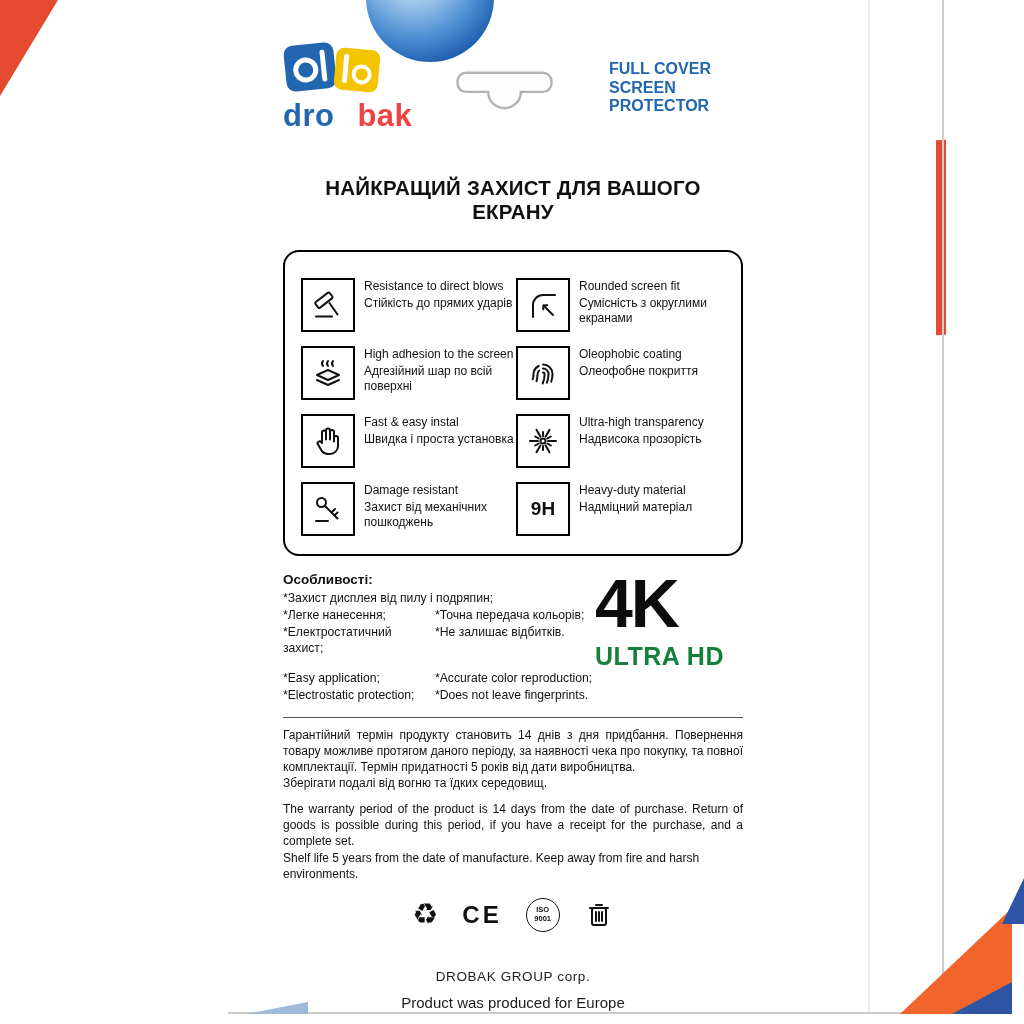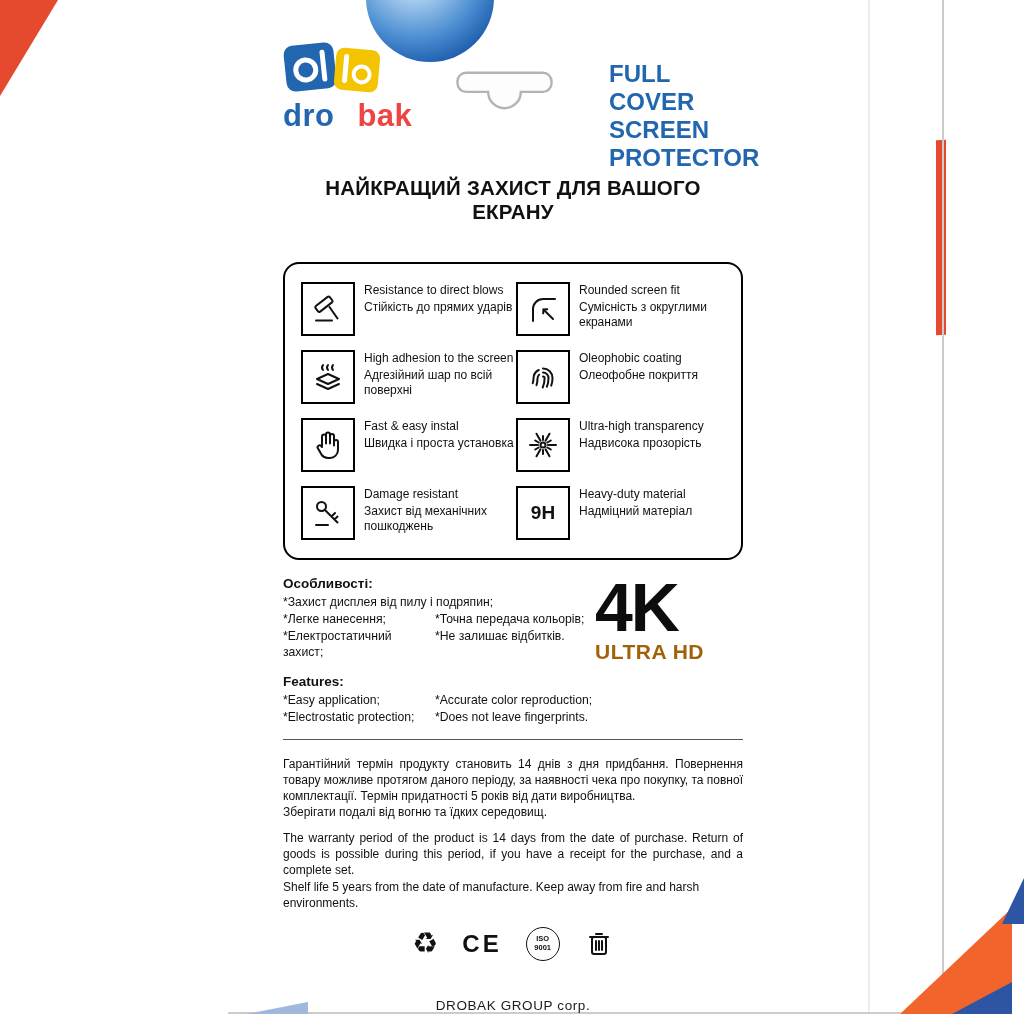--- a/index.html
+++ b/index.html
@@ -32,44 +32,44 @@
           transform:rotate(-6deg);}
   .tile-y{position:absolute;left:52px;top:9px;width:44px;height:42px;background:#f4c400;border-radius:8px;
           transform:rotate(5deg);}
   .ring{position:absolute;left:8px;bottom:8px;width:15px;height:15px;border:5px solid #fff;border-radius:50%;}
   .stem{position:absolute;right:9px;top:7px;width:5px;height:32px;background:#fff;border-radius:3px;}
   .ring2{position:absolute;right:7px;bottom:7px;width:12px;height:12px;border:4px solid #fff;border-radius:50%;}
   .stem2{position:absolute;left:8px;top:6px;width:5px;height:29px;background:#fff;border-radius:3px;}
   .logoword{font-size:31px;font-weight:bold;letter-spacing:.5px;margin-top:2px;line-height:1;}
   .dro{color:#2166ae;} .bak{color:#ef4444;margin-left:23px;}
   .slot{margin-top:26px;}
-  .tagline{width:134px;color:#2166ae;font-weight:bold;font-size:24px;line-height:1.17;margin-top:20px;}
+  .tagline{width:134px;color:#2166ae;font-weight:bold;font-size:16px;line-height:1.17;margin-top:20px;}
   .headline{margin-top:36px;text-align:center;font-size:20.5px;font-weight:bold;letter-spacing:.2px;}
   
-  .fbox{margin-top:38px;border:2.5px solid #000;border-radius:16px;padding:18px 10px 4px 16px;
+  .fbox{margin-top:26px;border:2.5px solid #000;border-radius:16px;padding:26px 10px 4px 16px;
         display:flex;}
   .fcol{width:50%;}
   .fcell{display:flex;gap:9px;margin-bottom:14px;min-height:54px;}
   .ibox{width:50px;height:50px;border:2.5px solid #000;border-radius:0;flex:none;
         display:flex;align-items:center;justify-content:center;}
   .ftxt{font-size:12px;line-height:1.3;padding-top:1px;}
   .ften{margin-bottom:1px;}
   .nineH{font-size:19px;font-weight:bold;}
   
   .lists-row{display:flex;margin-top:16px;}
   .lists-col{width:312px;}
   .sec-title{font-weight:bold;font-size:13.5px;margin-bottom:3px;}
   .fline{font-size:12.2px;line-height:1.38;}
   .two-col{display:grid;grid-template-columns:152px 1fr;}
   .en-list{margin-top:13px;}
   .badge{flex:1;padding-top:2px;padding-right:2px;}
   .badge .b4k{font-size:68px;font-weight:bold;line-height:.88;letter-spacing:-2px;color:#0d0d0d;}
-  .badge .buhd{font-size:21px;font-weight:bold;letter-spacing:.5px;color:#a16207;margin-top:2px;}
+  .badge .buhd{font-size:25px;font-weight:bold;letter-spacing:.5px;color:#15803d;margin-top:8px;}
   .divider{border-top:1.5px solid #555;margin-top:13px;}
-  .warr{margin-top:16px;font-size:12px;line-height:1.34;}
+  .warr{margin-top:9px;font-size:12px;line-height:1.34;}
   .warr .j{text-align:justify;}
   .warr + .warr{margin-top:10px;}
   .certs{margin-top:15px;display:flex;justify-content:center;align-items:center;gap:24px;height:36px;}
   .recy{font-size:29px;line-height:1;}
   .cemark{font-size:24px;font-weight:bold;letter-spacing:3px;}
   .isostamp{width:32px;height:32px;border:1.6px solid #111;border-radius:50%;display:flex;flex-direction:column;
             align-items:center;justify-content:center;font-size:7.5px;font-weight:bold;line-height:1.1;}
   .footer{margin-top:36px;text-align:center;color:#1c1c1c;}
   .footer .f1{font-size:13.5px;letter-spacing:.6px;margin-bottom:6px;}
   .footer .fl{font-size:15px;line-height:1.72;}
@@ -258,21 +258,20 @@
           <div class="fline two-col">
             <span>*Легке нанесення;</span>
             <span>*Точна передача кольорів;</span>
           </div>
           <div class="fline two-col">
             <span>*Електростатичний захист;</span>
             <span>*Не залишає відбитків.</span>
           </div>
         </div>
         <div class="en-list">
-          <div class="sec-title">Features:</div>
           <div class="fline two-col">
             <span>*Easy application;</span>
             <span>*Accurate color reproduction;</span>
           </div>
           <div class="fline two-col">
             <span>*Electrostatic protection;</span>
             <span>*Does not leave fingerprints.</span>
           </div>
         </div>
       </div>

